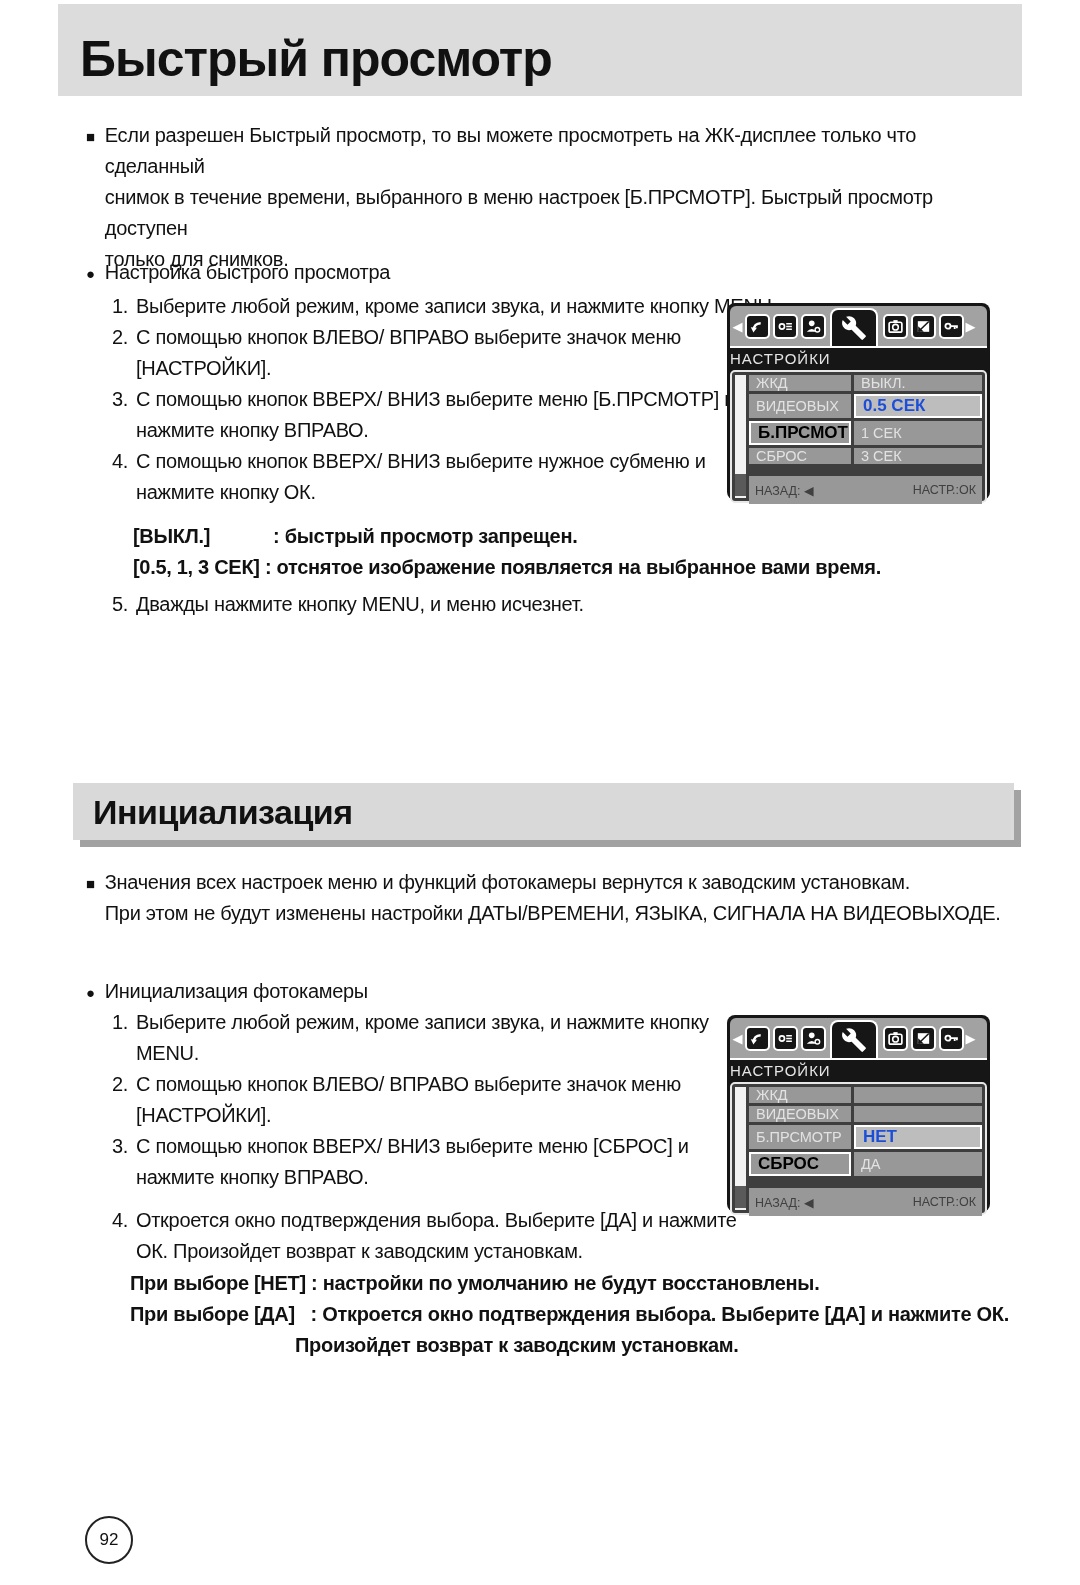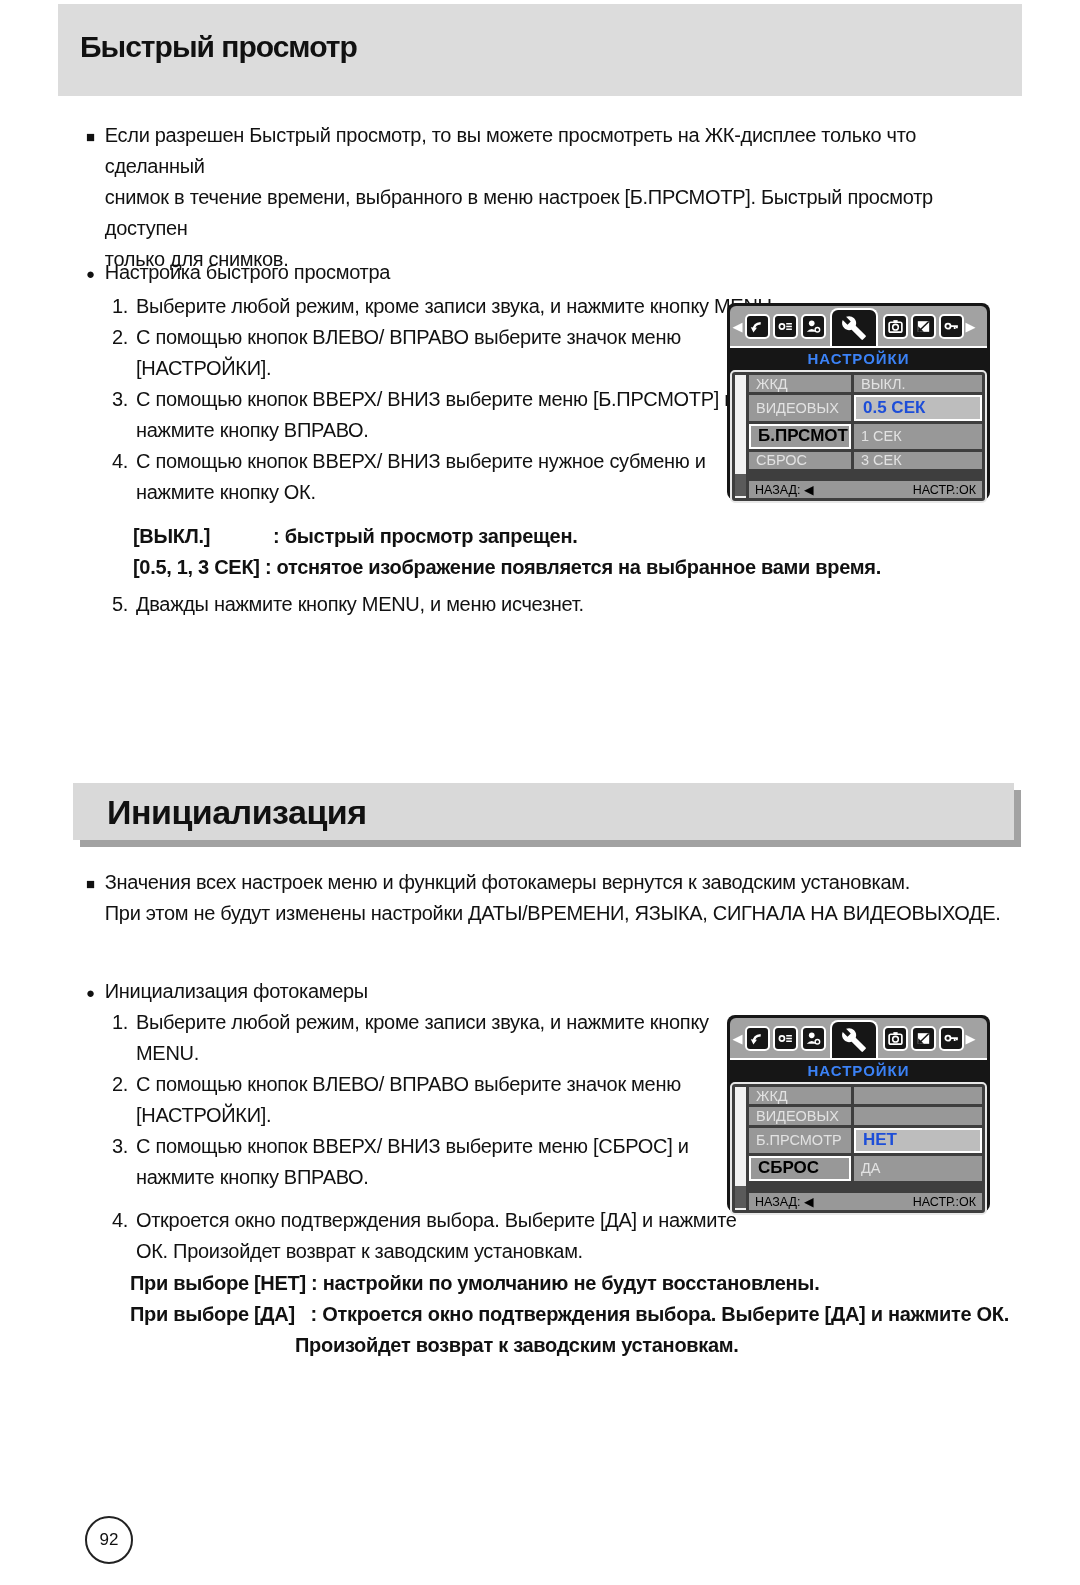--- a/index.html
+++ b/index.html
@@ -4,53 +4,53 @@
 <style>
   html,body{margin:0;padding:0;}
   body{
     width:1080px;height:1585px;position:relative;background:#ffffff;
     font-family:"Liberation Sans",sans-serif;color:#111;
     -webkit-font-smoothing:antialiased;
   }
   .abs{position:absolute;}
   
   .band1{left:58px;top:4px;width:964px;height:92px;background:#dcdcdc;}
-  .band1 .t{font-size:30px;font-weight:bold;letter-spacing:-1px;padding:26px 16px 0 22px;}
+  .band1 .t{font-size:50px;font-weight:bold;letter-spacing:-1px;padding:26px 16px 0 22px;}
   .band2{left:73px;top:783px;width:941px;height:57px;background:#d9d9d9;box-shadow:7px 7px 0 #a2a2a2;}
-  .band2 .t{font-size:34px;font-weight:bold;letter-spacing:-0.5px;line-height:58px;padding-left:34px;}
+  .band2 .t{font-size:34px;font-weight:bold;letter-spacing:-0.5px;line-height:58px;padding-left:20px;}
   
   .para{display:flex;font-size:20px;line-height:31px;letter-spacing:-0.3px;}
   .para .mk{font-size:15px;margin:1px 10px 0 0;flex:none;}
   .pl{white-space:pre-line;}
   .pre{white-space:pre;font-weight:bold;}
   .sub{display:flex;font-size:20px;line-height:31px;letter-spacing:-0.3px;}
   .sub .mk{font-size:15px;margin:1px 10px 0 0;flex:none;}
   .steps{display:flex;flex-direction:column;font-size:20px;line-height:31px;letter-spacing:-0.3px;}
   .step{display:flex;}
   .step .num{width:24px;flex:none;}
   .gapb{margin-top:12px;}
   .opts{font-size:20px;line-height:31px;letter-spacing:-0.3px;}
   .notes{font-size:20px;line-height:31px;letter-spacing:-0.3px;}
   .indent3{padding-left:165px;}
   
   .cam{width:263px;height:197px;background:#161616;border-radius:8px;padding:3px;box-sizing:border-box;}
   .cam-tabs{height:40px;background:#a2a2a2;border-radius:6px 6px 0 0;display:flex;align-items:center;padding:0 2px;}
   .cam-arrow{color:#fff;font-size:13px;width:11px;text-align:center;flex:none;}
   .tabicon{width:21px;height:21px;background:#161616;border:2px solid #fff;border-radius:5px;margin:0 1.5px;display:flex;align-items:center;justify-content:center;flex:none;}
   .tab-sel{width:44px;height:36px;background:#161616;border:2.5px solid #fff;border-bottom:none;border-radius:8px 8px 0 0;margin:0 3px;display:flex;align-items:center;justify-content:center;align-self:flex-end;flex:none;}
-  .cam-title{height:22px;background:#161616;border-top:2px solid #fff;color:#3b82f6;font-weight:bold;font-size:15px;line-height:22px;text-align:center;letter-spacing:1px;}
+  .cam-title{height:22px;background:#161616;border-top:2px solid #fff;color:#e5e5e5;font-weight:normal;font-size:15px;line-height:22px;letter-spacing:1px;}
   .cam-body{height:123px;border:2px solid #e8e8e8;border-radius:5px;background:#3e3e3e;display:flex;padding:3px;gap:3px;}
   .cam-scroll{width:11px;background:#f2f2f2;position:relative;flex:none;}
   .cam-thumb{position:absolute;left:0;bottom:2px;width:100%;height:22px;background:#5a5a5a;}
   .cam-main{flex:1;display:flex;flex-direction:column;gap:12px;min-width:0;}
   .cam-grid{flex:1;display:grid;grid-template-columns:102px 1fr;gap:3px;}
   .cell{background:#989898;color:#e2e2e2;font-size:14.5px;display:flex;align-items:center;padding-left:7px;box-sizing:border-box;overflow:hidden;}
   .cell.selname{border:2px solid #fff;color:#000;font-weight:bold;font-size:17px;}
   .cell.selval{border:2px solid #fff;background:#bdbdbd;color:#1d4ed8;font-weight:bold;font-size:17px;}
-  .cam-foot{height:17px;background:#989898;color:#000000;font-size:12.5px;display:flex;align-items:center;justify-content:space-between;padding:0 6px;flex:none;}
+  .cam-foot{height:28px;background:#989898;color:#404040;font-size:12.5px;display:flex;align-items:center;justify-content:space-between;padding:0 6px;flex:none;}
   
   .pnum{left:85px;top:1516px;width:48px;height:48px;border:2px solid #222;border-radius:50%;display:flex;align-items:center;justify-content:center;font-size:17px;box-sizing:border-box;}
   svg{display:block;}
 </style>
 </head>
 <body>
 
 <div class="abs band1">
   <div class="t">Быстрый просмотр</div>
 </div>

